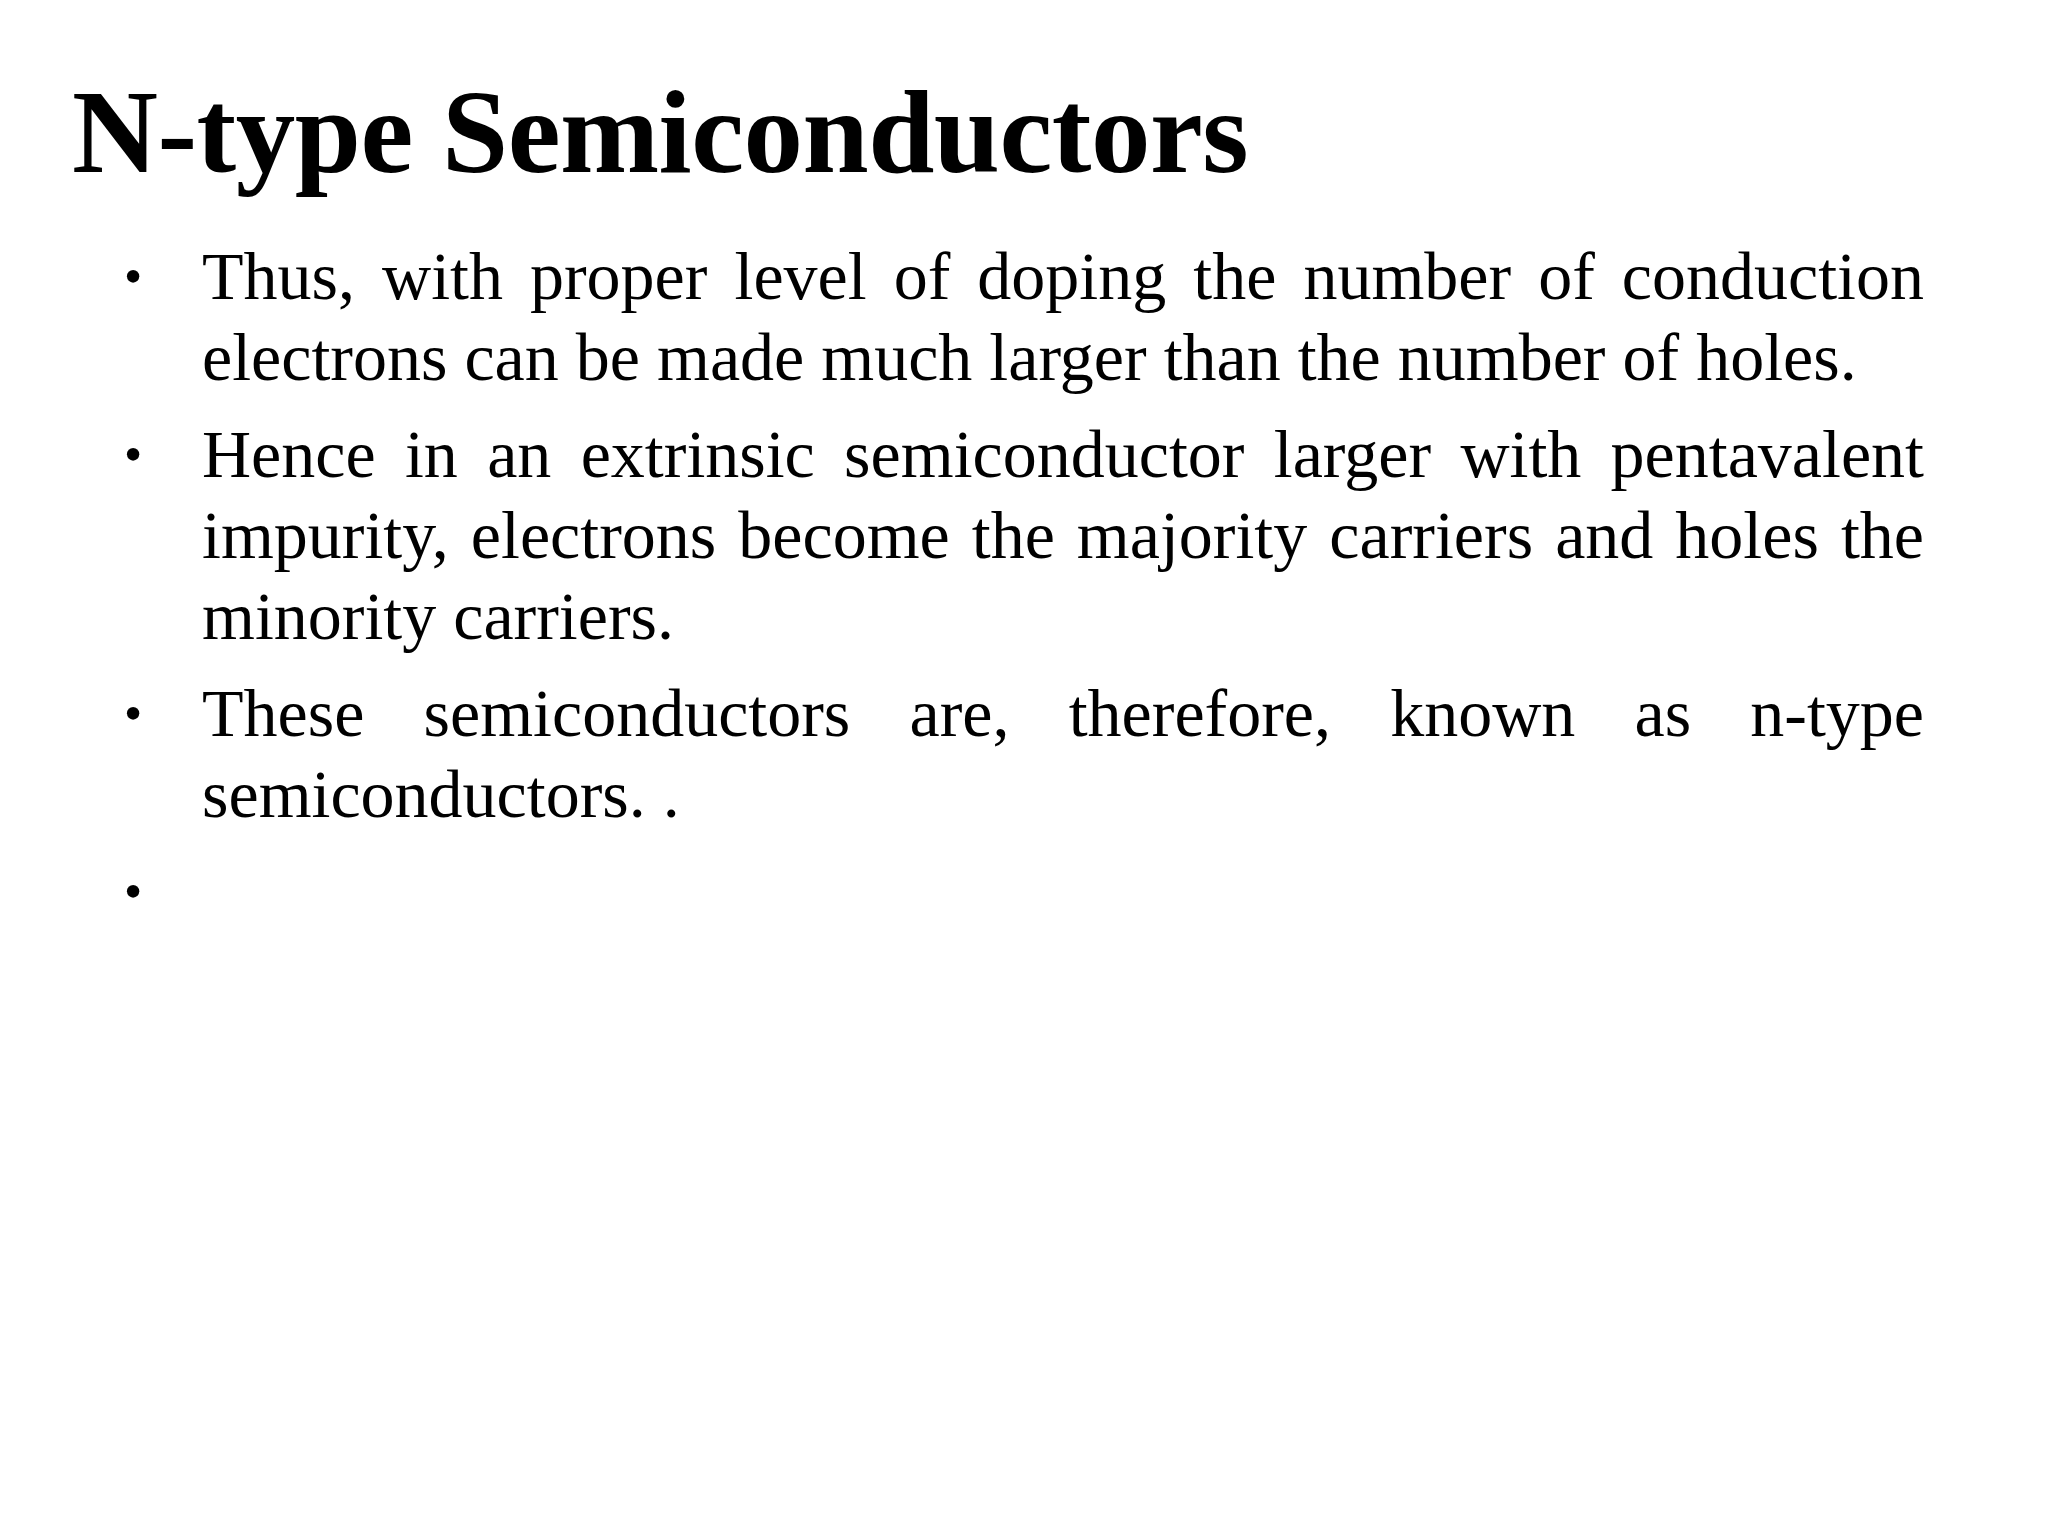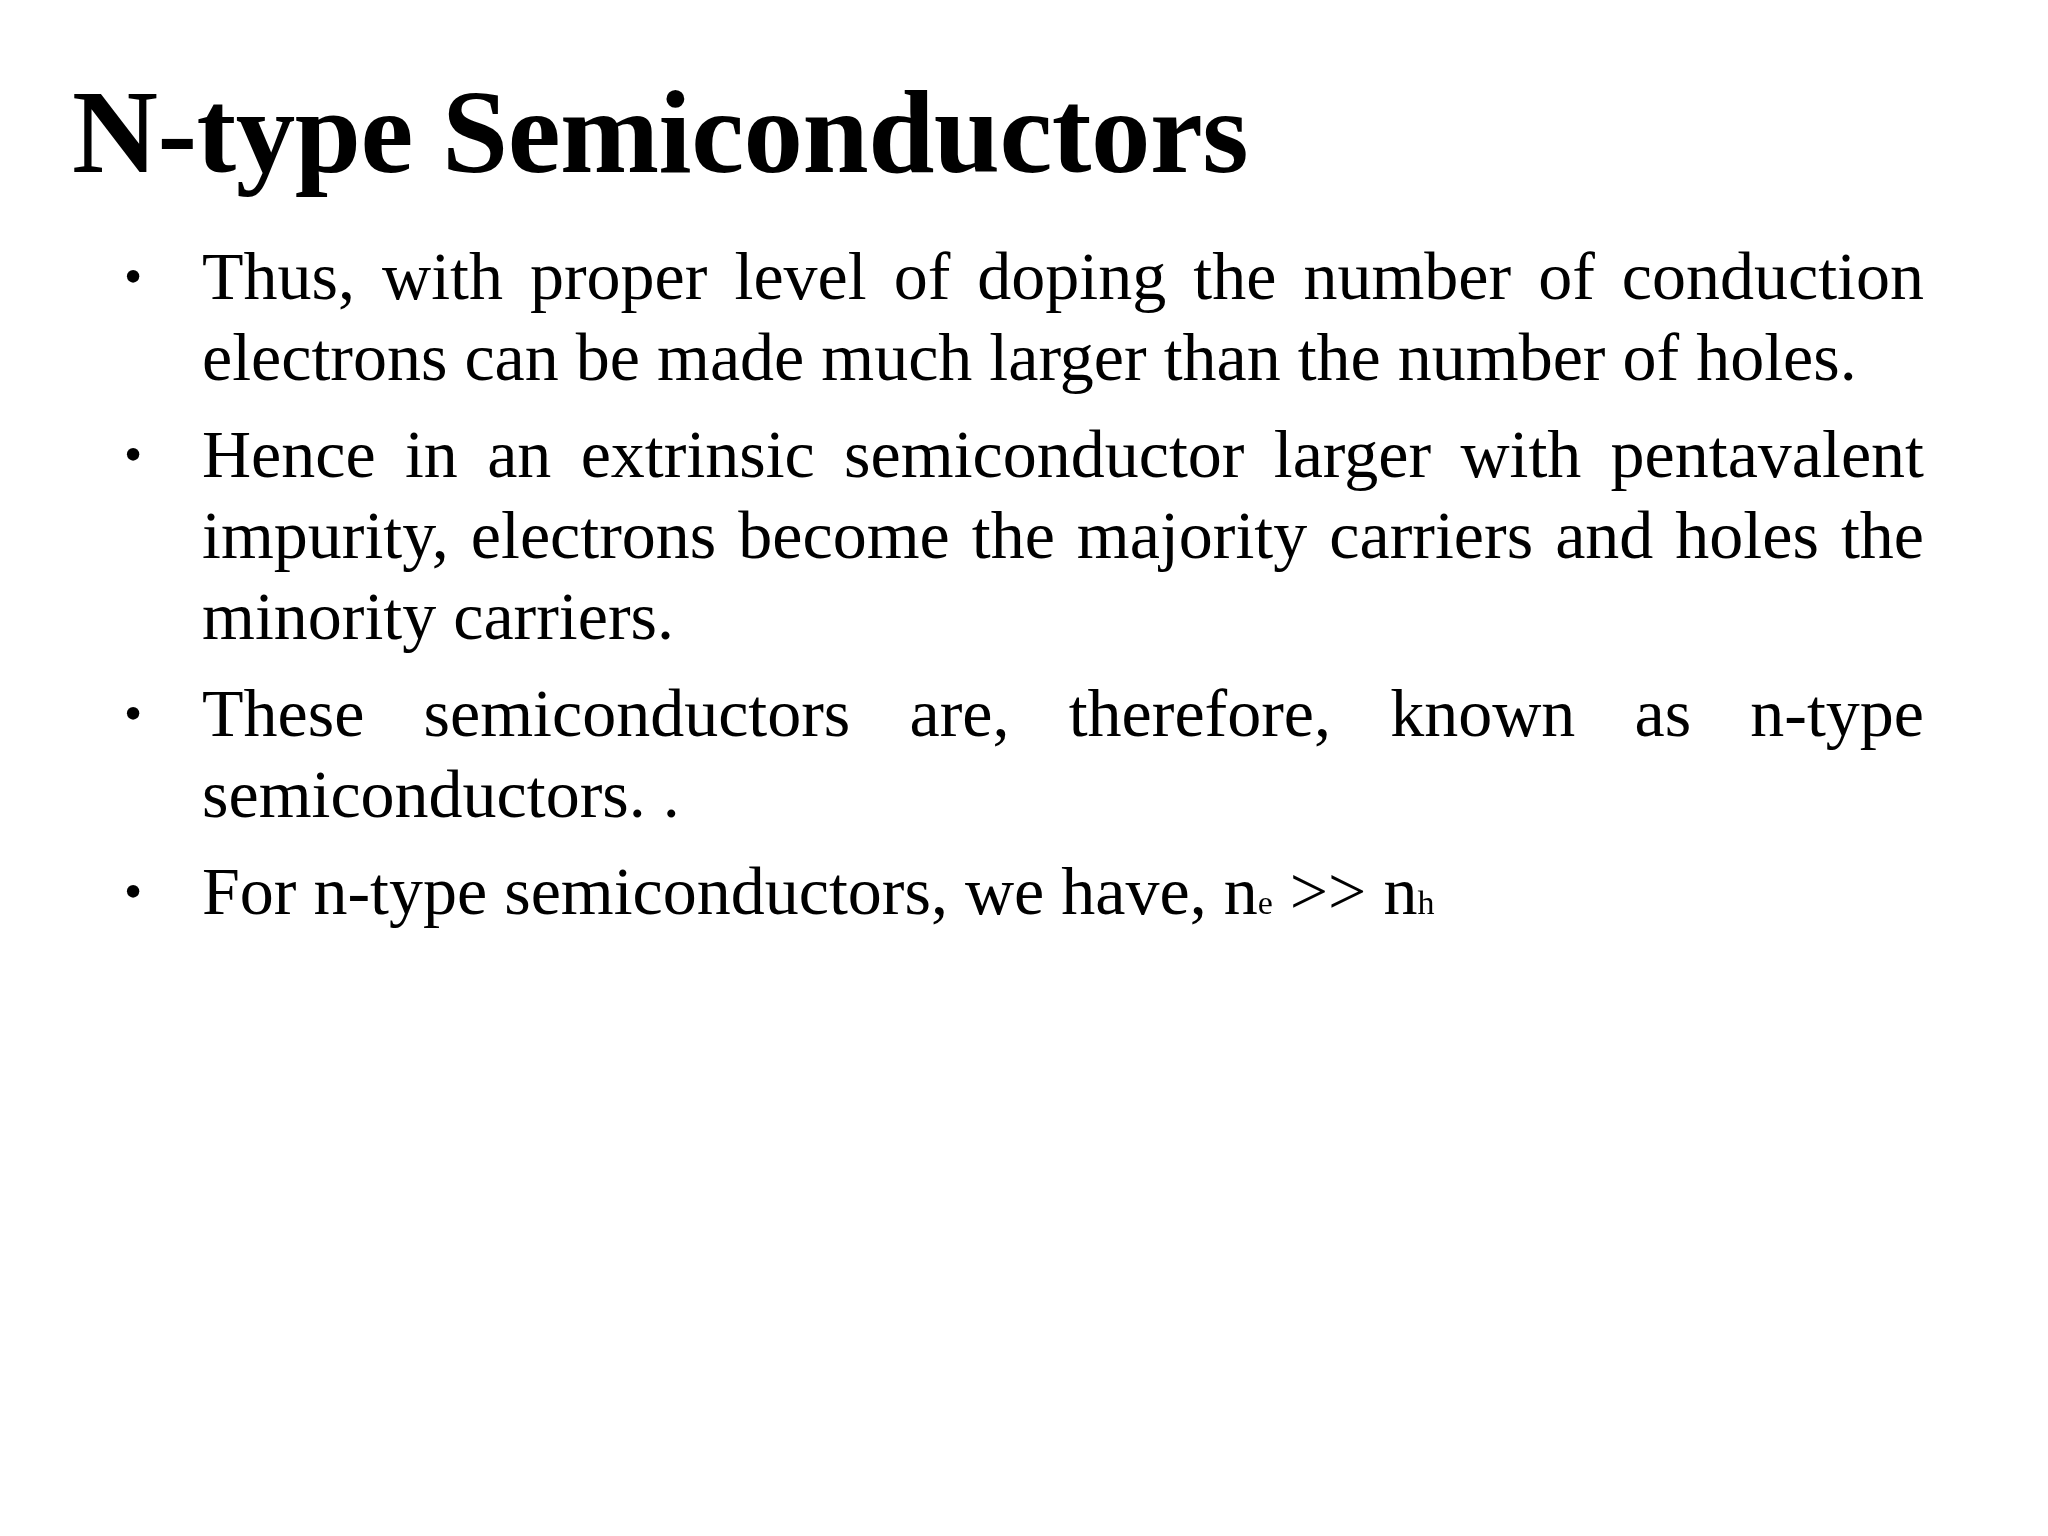--- a/index.html
+++ b/index.html
@@ -78,16 +78,15 @@
     <li class="bullet">
       <span class="bullet-dot">•</span>
       <span>Hence in an extrinsic semiconductor larger with pentavalent impurity, electrons become the majority carriers and holes the minority carriers.</span>
     </li>
     <li class="bullet">
       <span class="bullet-dot">•</span>
       <span>These semiconductors are, therefore, known as n-type semiconductors. .</span>
     </li>
     <li class="bullet">
       <span class="bullet-dot">•</span>
-      <span><span>For n-type semiconductors, we have, n</span><span class="sub">e</span><span> &gt;&gt; n</span><span class="sub">h</span></span>
     </li>
   </ul>
 </div>
 
 </body></html>

